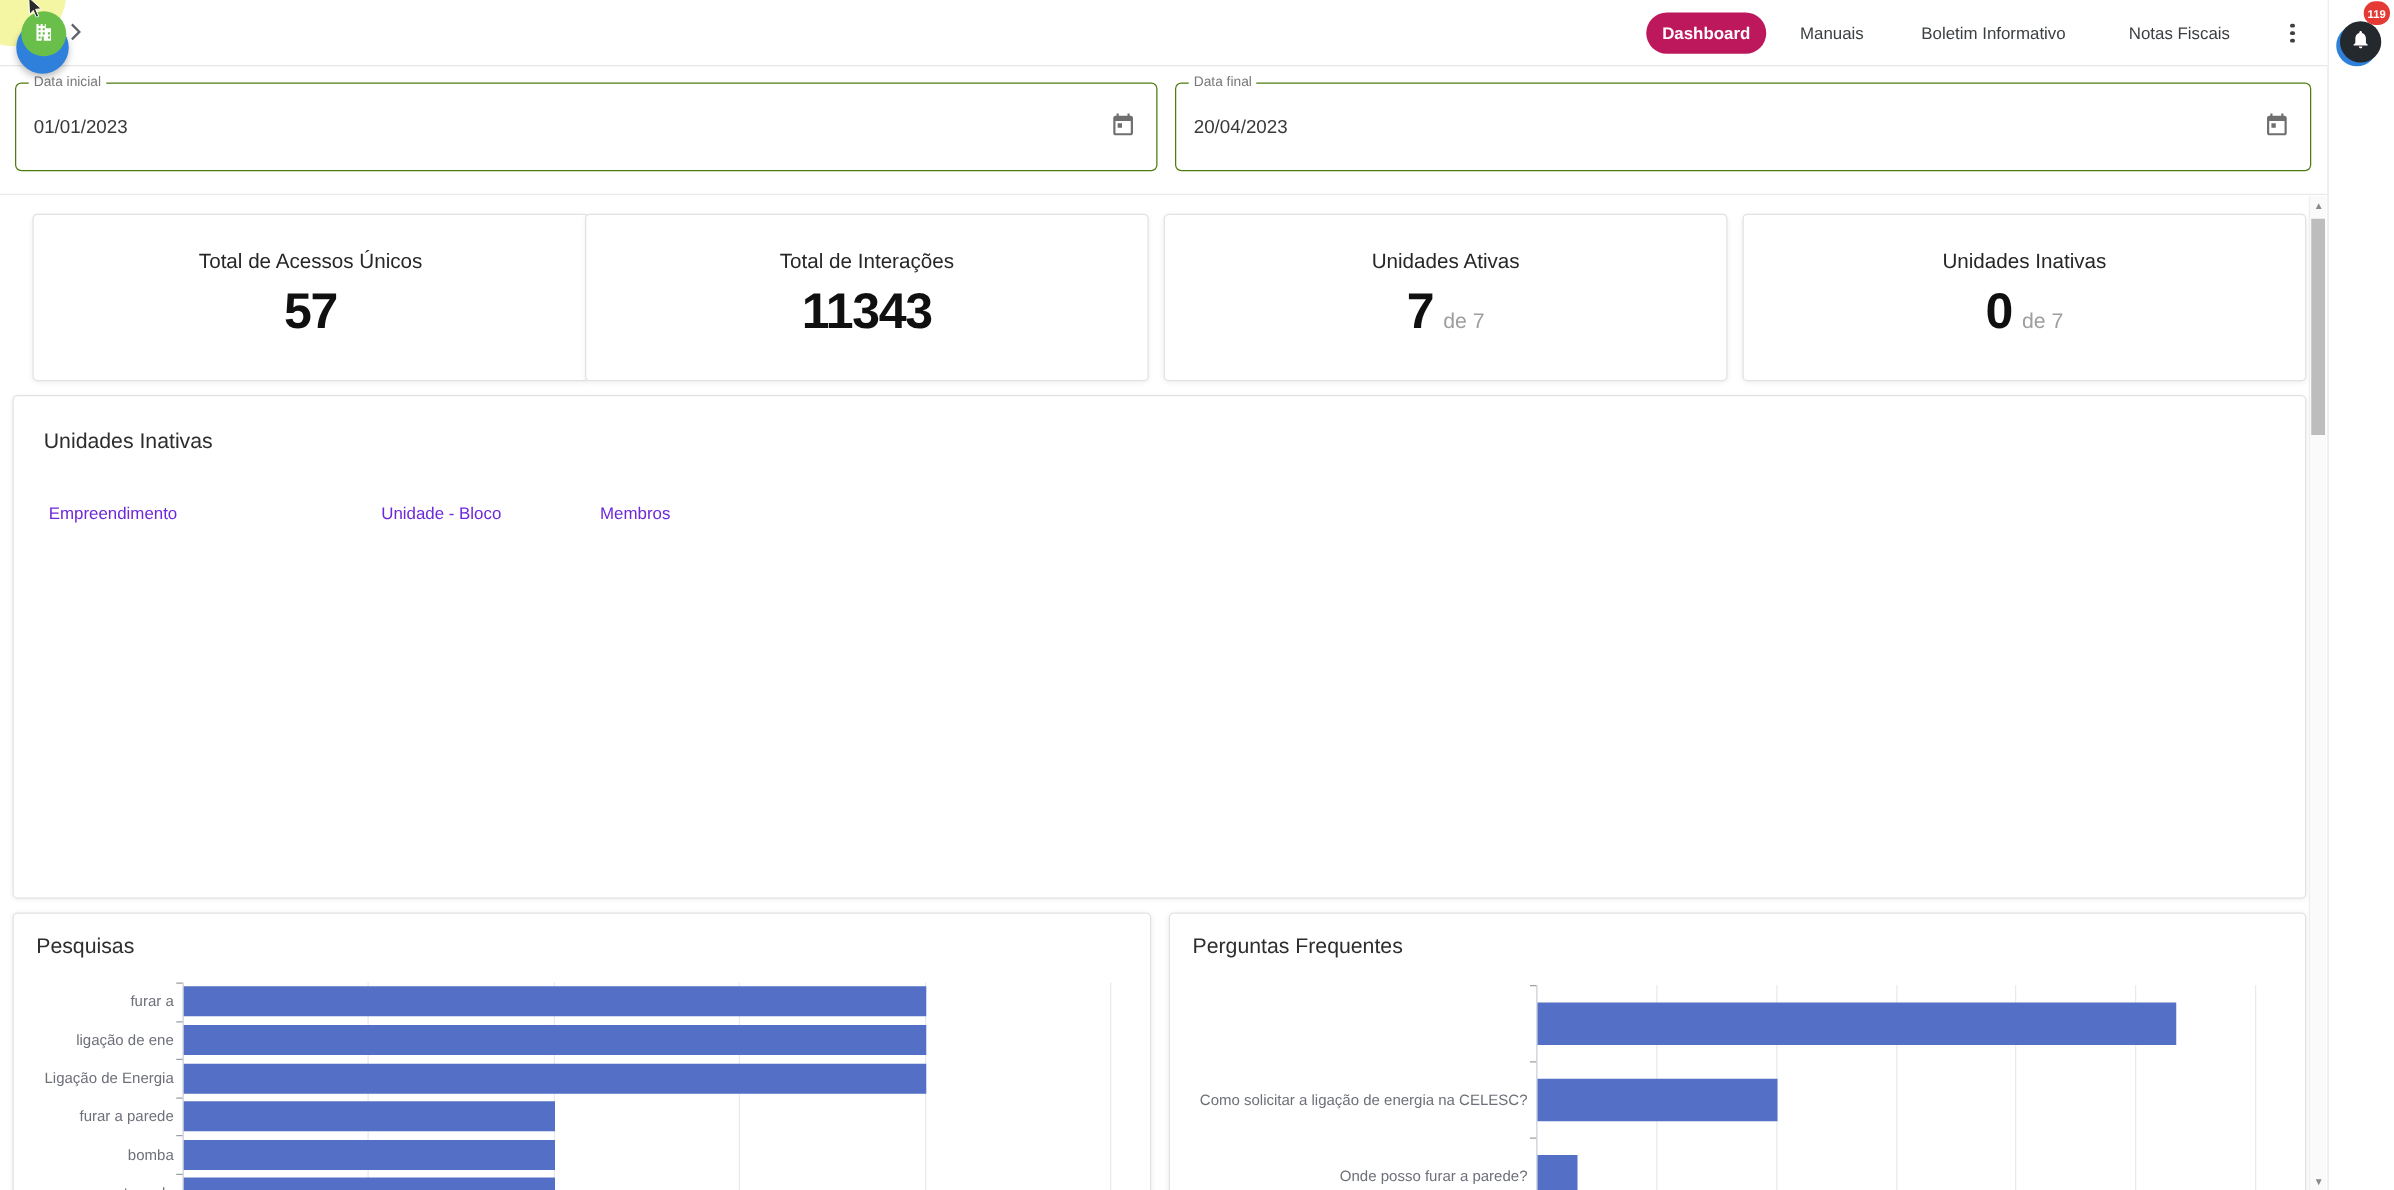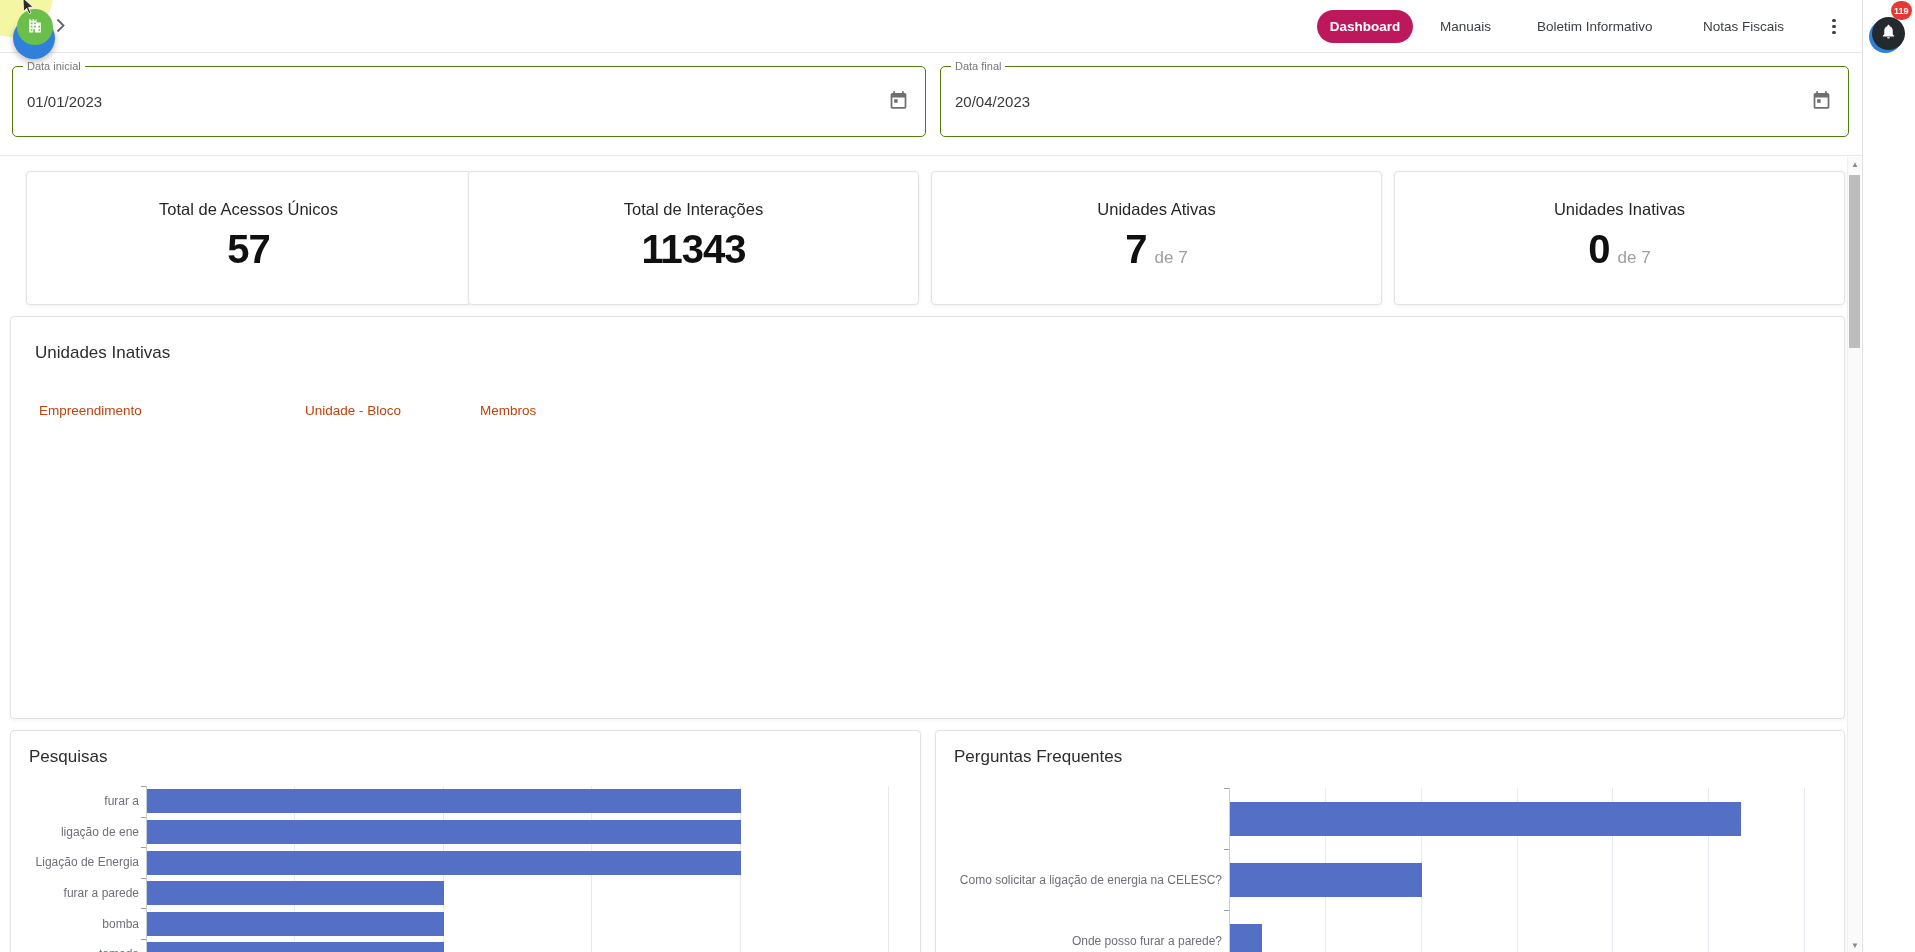--- a/index.html
+++ b/index.html
@@ -66,21 +66,21 @@
           box-shadow:0 1px 4px rgba(0,0,0,.06); }
   .stat-card { top:171px; height:134px; display:flex; flex-direction:column; align-items:center;
                padding-top:28px; }
   .stat-label { font-size:16.5px; color:#272727; }
   .stat-num-row { display:flex; align-items:baseline; margin-top:8px; }
   .stat-value { font-size:40px; font-weight:bold; color:#101010; letter-spacing:-1px; }
   .stat-suffix { font-size:17px; color:#9e9e9e; margin-left:8px; }
 
   .panel-title { position:absolute; left:24px; top:26px; font-size:17px; font-weight:500; color:#2d2d2d; }
 
-  .table-head { position:absolute; top:86px; font-size:13.5px; font-weight:500; color:#c2410c; }
+  .table-head { position:absolute; top:86px; font-size:13.5px; font-weight:500; color:#6d28d9; }
 
   
   .chart-panel { overflow:hidden; }
   .chart-title { position:absolute; left:18px; top:16px; font-size:17px; font-weight:500; color:#2d2d2d; }
   .gridline { position:absolute; width:1px; background:#e7eaf1; }
   .axisline { position:absolute; width:1px; background:#c9ced6; }
   .tickmark { position:absolute; height:1px; width:5px; background:#9aa0a6; }
   .bar { position:absolute; background:#5470c6; }
   .cat-label { position:absolute; font-size:12px; color:#6e7079; text-align:right;
                display:flex; align-items:center; justify-content:flex-end; }

